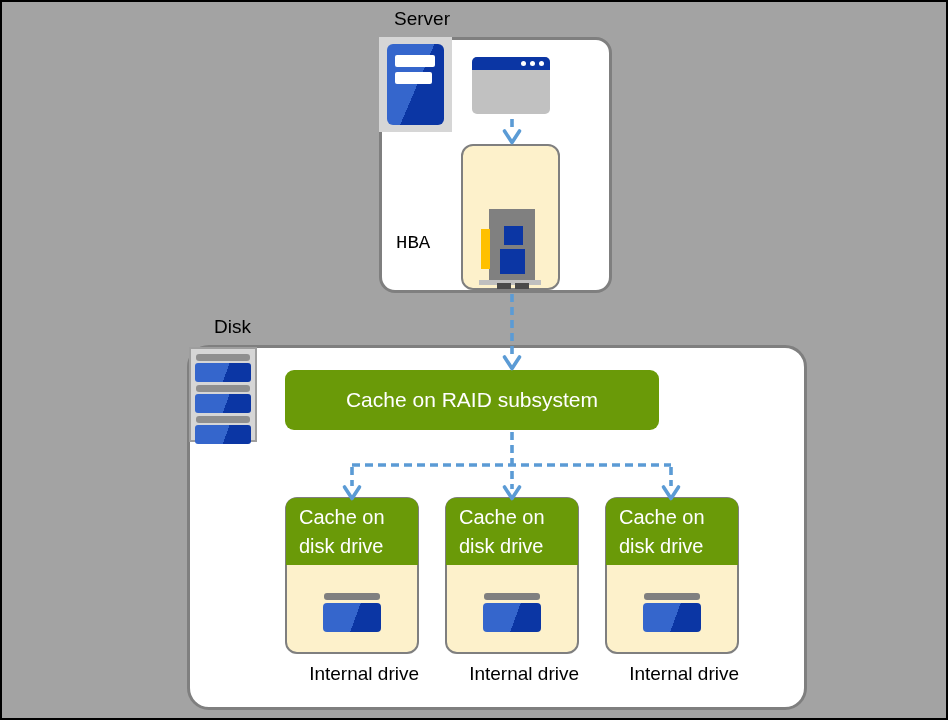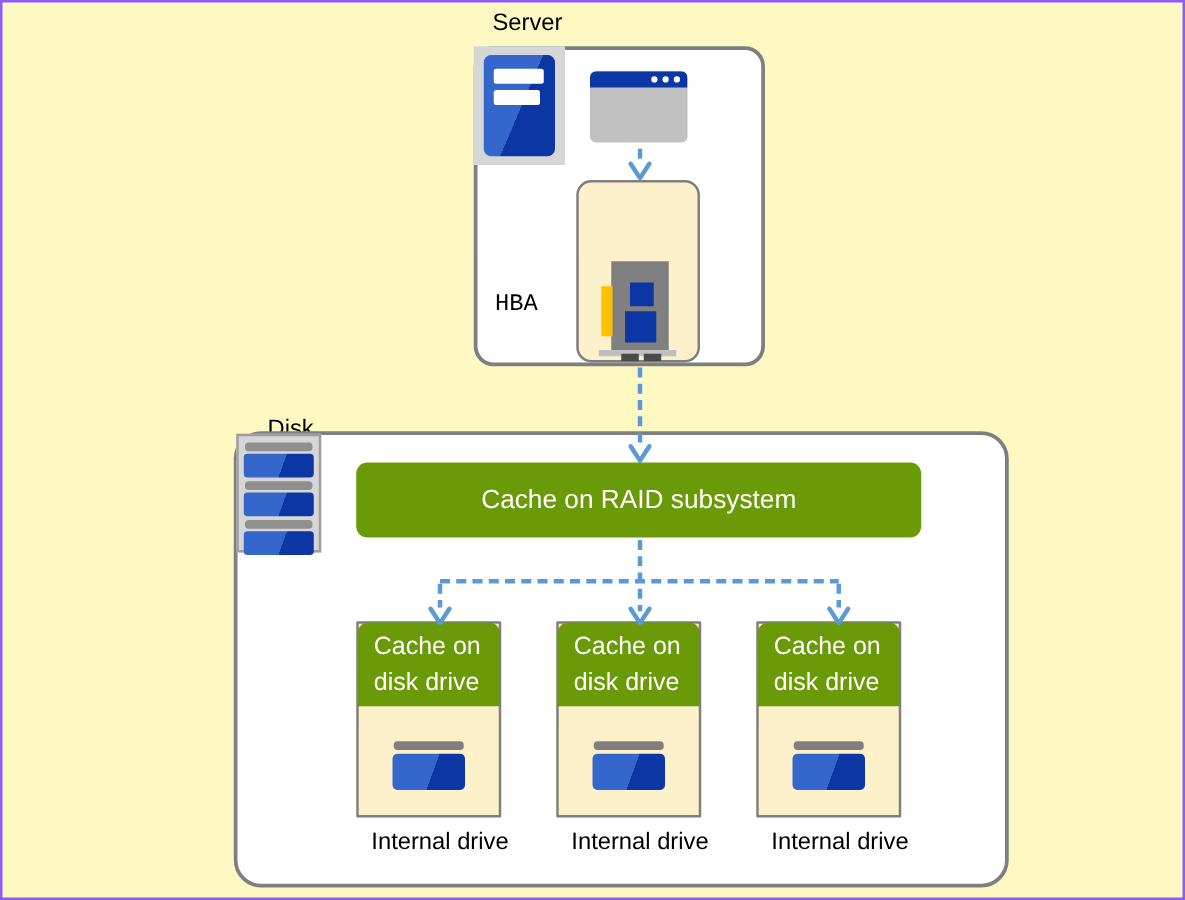--- a/index.html
+++ b/index.html
@@ -1,18 +1,18 @@
 <!DOCTYPE html>
 <html style="--green: #6A9A08; --cream: #FDF1CB; --border-gray: #7F7F7F; --arrow-blue: #5B9BD5; --icon-bg: #D6D6D6; --window-gray: #C1C1C1; --blue-dark: #0B36A4; --blue-light: #3566CC; --card-gray: #808080; --yellow: #FFC000;"><head>
 <meta charset="utf-8">
 <style>
   html,body{margin:0;padding:0;background:#fff;}
   #canvas{
     position:relative;width:948px;height:720px;box-sizing:border-box;
-    background:#fef9c3;border:2px solid #8b5cf6;overflow:hidden;
+    background:#a3a3a3;border:2px solid #000000;overflow:hidden;
     font-family:"Liberation Sans", sans-serif;color:#000;
   }
   .abs{position:absolute;}
   .label{font-size:19px;color:#000;}
   
   .server-box{
     left:377px;top:35px;width:233px;height:256px;
     border:3px solid var(--border-gray);border-radius:16px;box-sizing:border-box;background:#fff;
   }
   .disk-box{
@@ -54,46 +54,46 @@
     left:187px;top:345px;width:68px;height:95px;box-sizing:border-box;
     background:var(--icon-bg);border:2px solid #9e9e9e;padding-top:5px;
   }
   .disk-unit-bar{width:54px;height:7px;border-radius:3px;background:#8f8f8f;margin:0 auto;}
   .disk-unit-drive{
     width:56px;height:19px;border-radius:3px;margin:2px auto 3px auto;
     background:linear-gradient(110deg, var(--blue-light) 55%, var(--blue-dark) 55%);
   }
   
   .raid-bar{
-    left:283px;top:368px;width:452px;height:60px;border-radius:9px;background:var(--green);
+    left:283px;top:368px;width:374px;height:60px;border-radius:9px;background:var(--green);
     display:flex;align-items:center;justify-content:center;color:#fff;font-size:21px;
   }
   
   .drive-box{
-    top:495px;width:116px;height:157px;box-sizing:border-box;
-    border:2.5px solid var(--border-gray);border-radius:1px;background:var(--cream);
+    top:495px;width:134px;height:157px;box-sizing:border-box;
+    border:2.5px solid var(--border-gray);border-radius:12px;background:var(--cream);
   }
   .drive-box.d0{left:283px;} .drive-box.d1{left:443px;} .drive-box.d2{left:603px;}
   .drive-head{
     position:absolute;left:-1px;top:-1px;right:-1px;height:67px;background:var(--green);
     border-radius:9px 9px 0 0;color:#fff;font-size:20px;line-height:29px;
     padding:5px 0 0 13px;box-sizing:border-box;
   }
   .drive-icon{position:absolute;left:0;right:0;top:94px;}
   .drive-icon-bar{width:56px;height:7px;border-radius:3px;background:var(--card-gray);margin:0 auto;}
   .drive-icon-body{
     width:58px;height:29px;border-radius:4px;margin:3px auto 0 auto;
     background:linear-gradient(110deg, var(--blue-light) 55%, var(--blue-dark) 55%);
   }
-  .drive-caption{top:661px;width:134px;text-align:center;}
+  .drive-caption{top:661px;width:134px;text-align:right;}
   .drive-caption.d0{left:283px;} .drive-caption.d1{left:443px;} .drive-caption.d2{left:603px;}
   
   .server-label{left:380px;top:6px;width:80px;text-align:center;}
   .hba-label{left:394px;top:230px;font-family:Liberation Mono, monospace;}
-  .disk-label{left:212px;top:331px;text-decoration:underline;}
+  .disk-label{left:212px;top:314px;}
   
   .overlay{position:absolute;left:0;top:0;pointer-events:none;}
 </style>
 </head>
 <body>
 
 <div id="canvas">
 
   <div class="abs label server-label">Server</div>
   <div class="abs server-box"></div>

